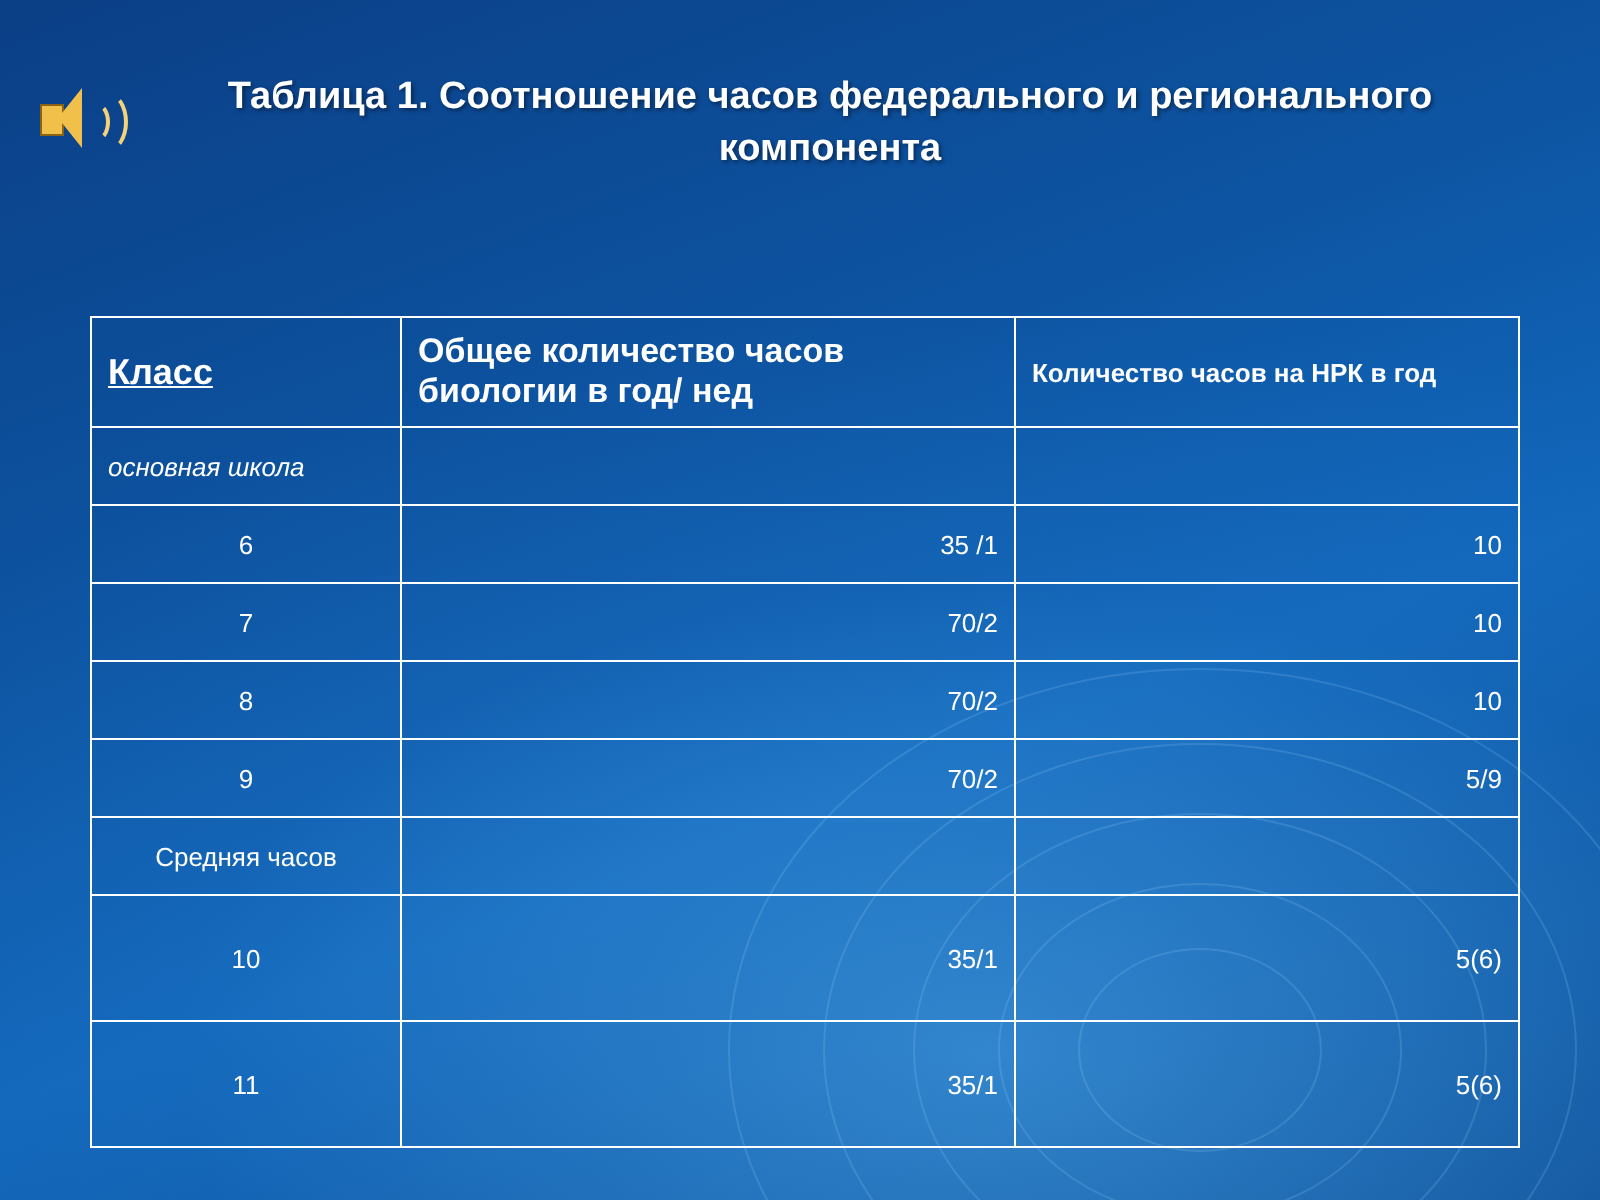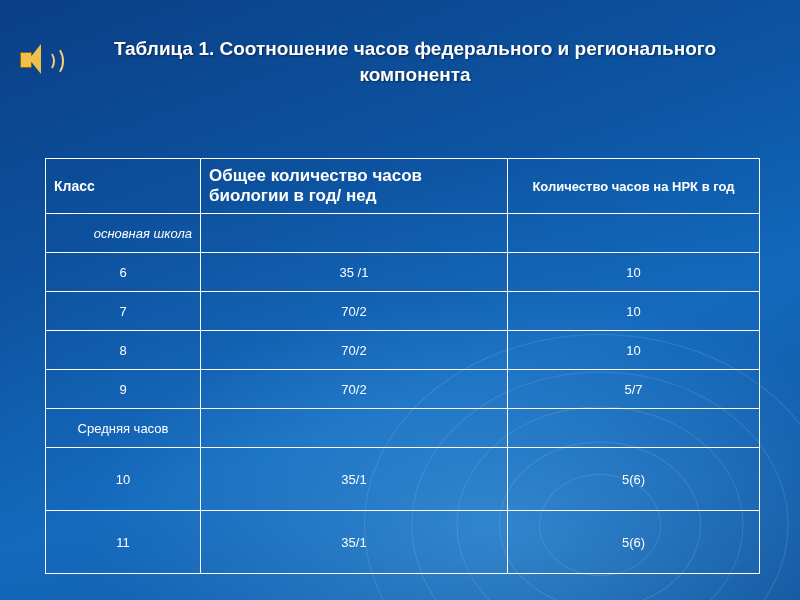--- a/index.html
+++ b/index.html
@@ -112,28 +112,28 @@
   col.c1 { width: 155px; }
   col.c2 { width: 307px; }
   col.c3 { width: 252px; }
 
   .hdr td {
     font-weight: bold;
     font-size: 12.5px;
     height: 44px;
     vertical-align: middle;
   }
-  .hdr .h1 { text-align: left; font-size: 14px; }
+  .hdr .h1 { text-align: left; font-size: 18px; text-decoration: underline; }
   .hdr .h2 { text-align: left; font-size: 17px; }
-  .hdr .h3 { text-align: center; font-size: 13px; }
+  .hdr .h3 { text-align: left; font-size: 13px; }
 
   .row td { height: 28px; }
   .row-tall td { height: 52px; }
-  .cell-center { text-align: center; }
-  .cell-italic { font-style: italic; text-align: right; padding-left: 12px; }
+  .cell-center { text-align: right; }
+  .cell-italic { font-style: italic; text-align: left; padding-left: 12px; }
   .cell-plain-left { text-align: center; }
   .empty-cell { }
 </style>
 </head>
 <body>
 
 <div class="slide">
 
   <div class="ripples">
     <span style="width:120px;height:100px;"></span>
@@ -186,21 +186,21 @@
 
         <tr class="row">
           <td class="cell-plain-left">8</td>
           <td class="cell-center">70/2</td>
           <td class="cell-center">10</td>
         </tr>
 
         <tr class="row">
           <td class="cell-plain-left">9</td>
           <td class="cell-center">70/2</td>
-          <td class="cell-center">5/7</td>
+          <td class="cell-center">5/9</td>
         </tr>
 
 
         <tr class="row">
           <td class="cell-plain-left">Средняя часов</td>
           <td class="cell-center empty-cell"></td>
           <td class="cell-center empty-cell"></td>
         </tr>
 
         <tr class="row-tall">

